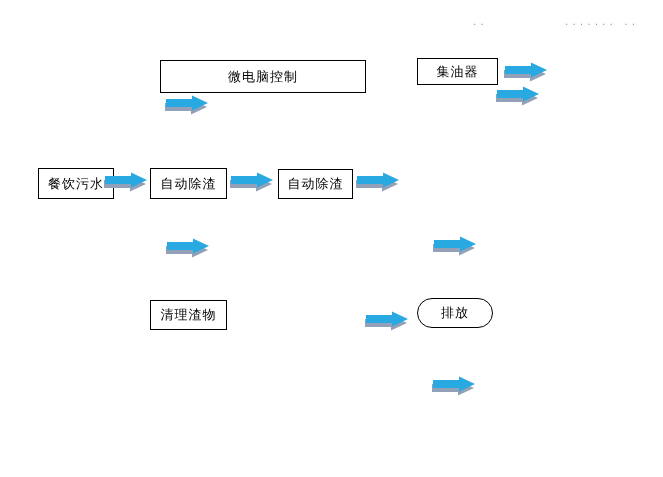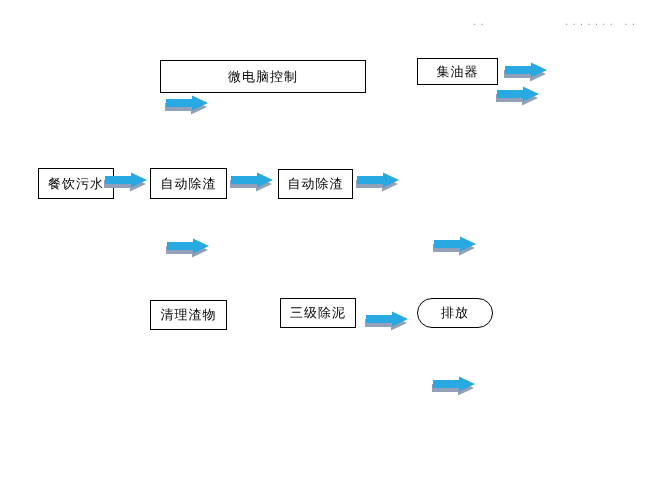--- a/index.html
+++ b/index.html
@@ -94,21 +94,20 @@
     <polygon points="0,4 26,4 26,0.5 42,8 26,15.5 26,12 0,12" fill="#29a9e1"></polygon>
   </svg>
 
   <svg class="arrow" style="left:434px; top:236px;" viewBox="0 0 44 21">
     <polygon transform="translate(-1,4)" points="0,4 26,4 26,0.5 42,8 26,15.5 26,12 0,12" fill="#93a1b8"></polygon>
     <polygon points="0,4 26,4 26,0.5 42,8 26,15.5 26,12 0,12" fill="#29a9e1"></polygon>
   </svg>
 
   <div class="node" style="left:150px; top:300px; width:77px; height:30px;">清理渣物</div>
 
-  <div class="node" style="left:280px; top:298px; width:76px; height:30px;">三级除泥</div>
 
   <svg class="arrow" style="left:366px; top:311px;" viewBox="0 0 44 21">
     <polygon transform="translate(-1,4)" points="0,4 26,4 26,0.5 42,8 26,15.5 26,12 0,12" fill="#93a1b8"></polygon>
     <polygon points="0,4 26,4 26,0.5 42,8 26,15.5 26,12 0,12" fill="#29a9e1"></polygon>
   </svg>
 
   <div class="node" style="left:417px; top:298px; width:76px; height:30px;border-radius:15px;">排放</div>
 
   <svg class="arrow" style="left:433px; top:376px;" viewBox="0 0 44 21">
     <polygon transform="translate(-1,4)" points="0,4 26,4 26,0.5 42,8 26,15.5 26,12 0,12" fill="#93a1b8"></polygon>

